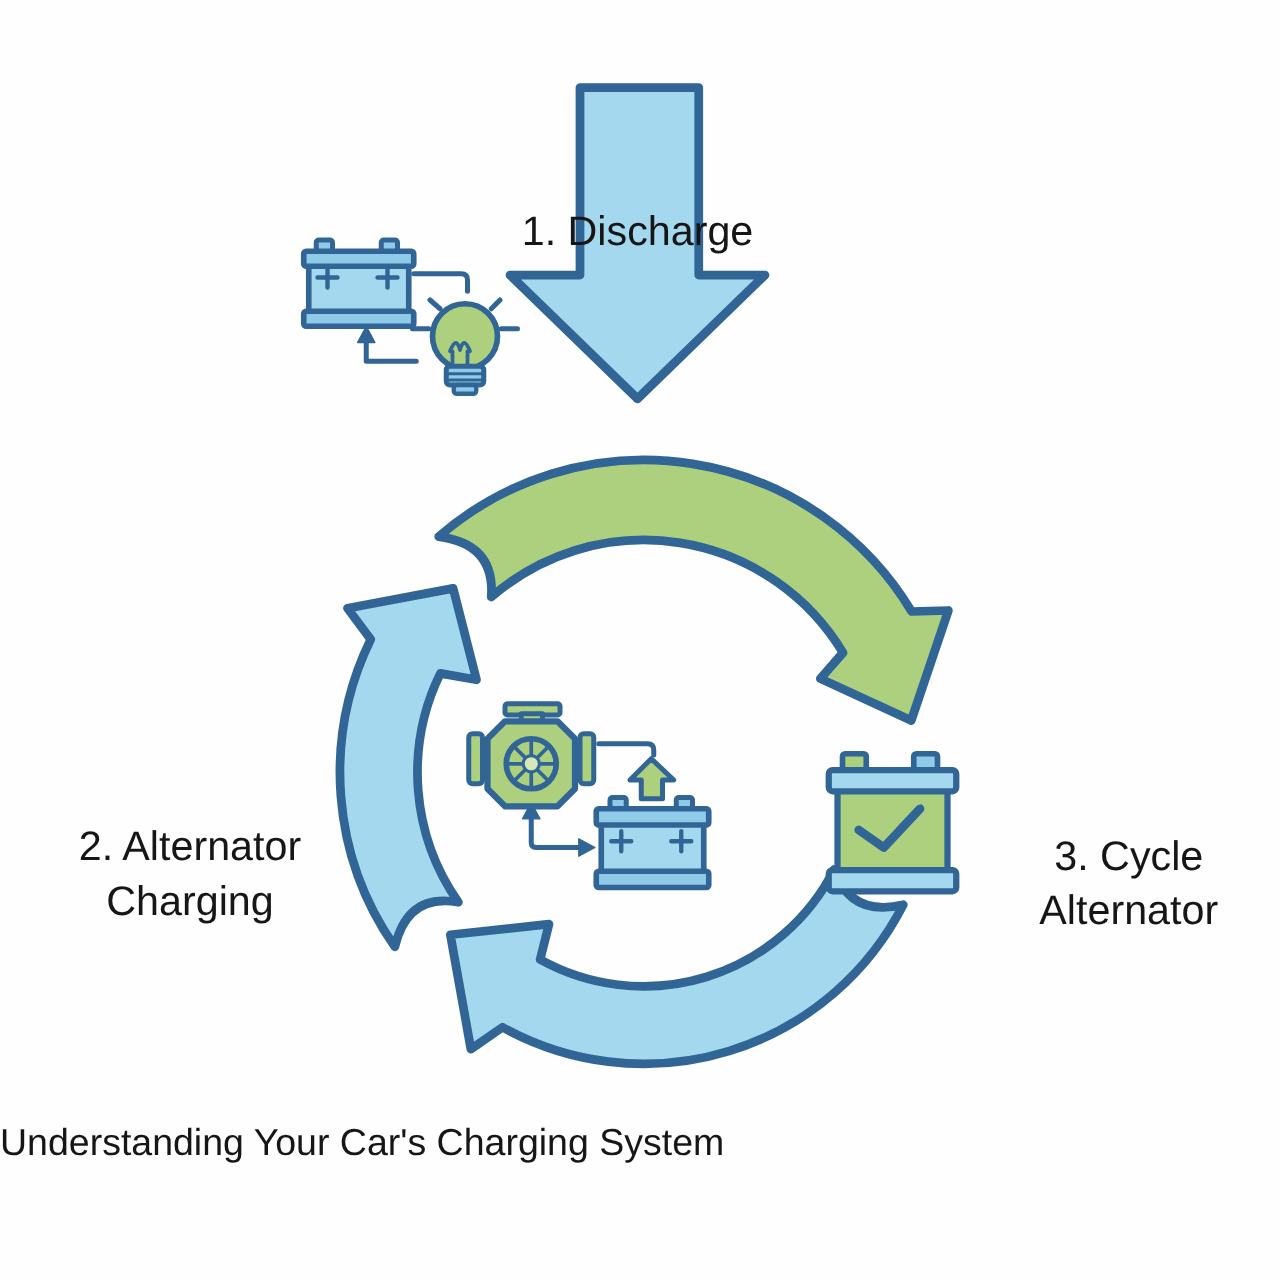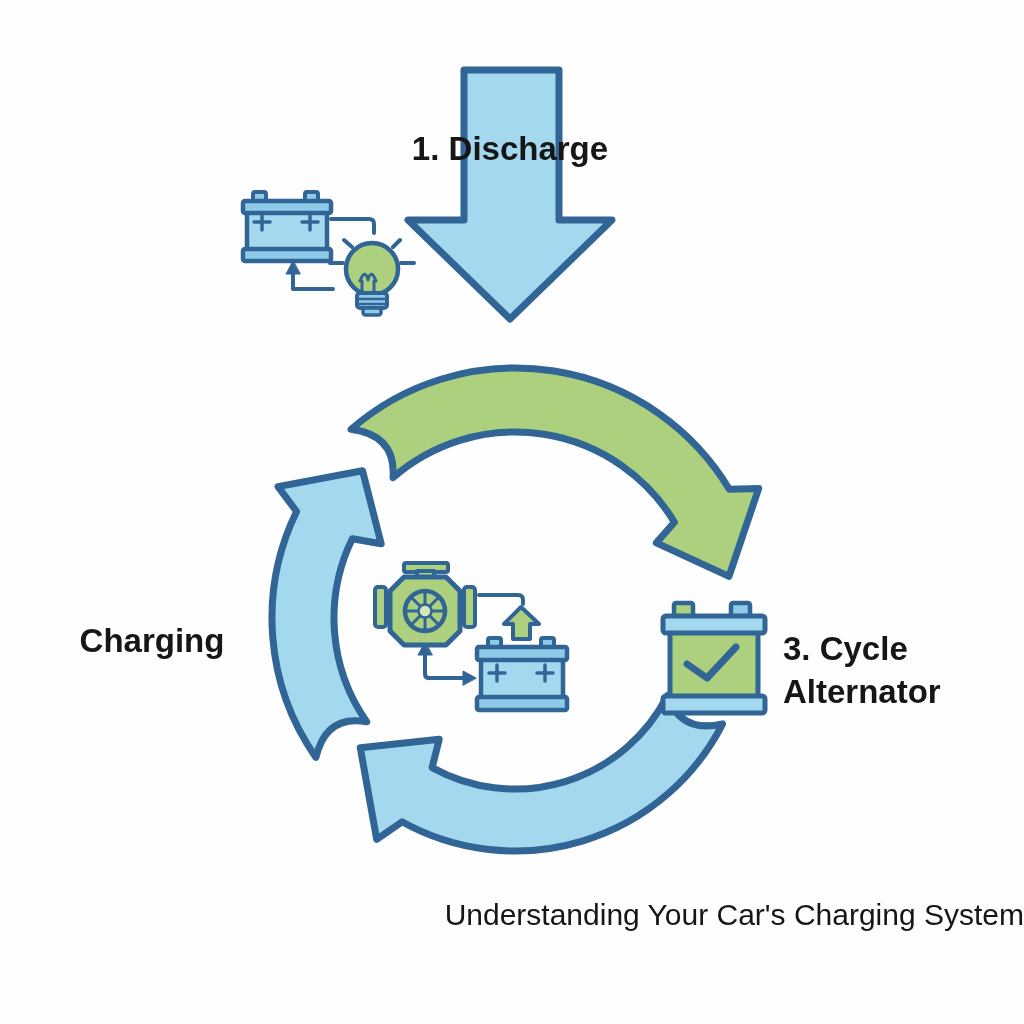--- a/index.html
+++ b/index.html
@@ -9,25 +9,25 @@
   
   .f-blue{fill:var(--blue-fill);}
   .f-mid{fill:var(--blue-mid);}
   .f-green{fill:var(--green-fill);}
   .f-glight{fill:var(--green-light);}
   .nf{fill:none;}
   .f-out{fill:var(--outline);}
   
   .s{stroke:var(--outline);stroke-linejoin:round;stroke-linecap:round;}
   
-  .label{position:absolute;font-weight:700;font-size:33px;color:var(--text);}
+  .label{position:absolute;font-weight:400;font-size:33px;color:var(--text);margin-top:36px;}
   .step1{left:330px;top:130px;width:360px;text-align:center;}
   .step2{left:28px;top:619px;width:248px;text-align:center;line-height:44px;}
-  .step3{left:783px;top:627px;width:240px;text-align:left;line-height:43px;}
-  .caption{position:absolute;left:0;top:898px;width:1024px;text-align:right;
+  .step3{left:783px;top:627px;width:240px;text-align:center;line-height:43px;}
+  .caption{position:absolute;left:0;top:898px;width:1024px;text-align:left;
            font-size:30px;font-weight:400;color:var(--text);}
 </style>
 </head>
 <body>
 
 <div class="stage">
 
   <svg width="1024" height="1024" viewBox="0 0 1024 1024">
 
     <path id="arc-green" class="f-green s" stroke-width="7" d="M 351.0 429.3 A 250 250 0 0 1 729.3 489.2 L 758.7 488.4 L 729.0 576.4 L 656.3 542.9 L 674.4 522.2 A 186 186 0 0 0 393.0 477.6 Q 396.3 435.2 351.0 429.3 Z"></path>
@@ -94,20 +94,21 @@
       <rect x="670" y="631" width="88" height="68" class="f-green s" stroke-width="5"></rect>
       <rect x="663" y="616" width="102" height="17" rx="3" class="f-blue s" stroke-width="5"></rect>
       <rect x="663" y="696" width="102" height="17" rx="3" class="f-blue s" stroke-width="5"></rect>
       <path d="M 687 664 L 707 678 L 736 647" class="nf s" stroke-width="7"></path>
     </g>
   </svg>
 
   <div class="label step1">1. Discharge</div>
 
   <div class="label step2">
+    <div>2. Alternator</div>
     <div>Charging</div>
   </div>
 
   <div class="label step3">
     <div>3. Cycle</div>
     <div>Alternator</div>
   </div>
 
   <div class="caption">Understanding Your Car's Charging System</div>
 </div>

